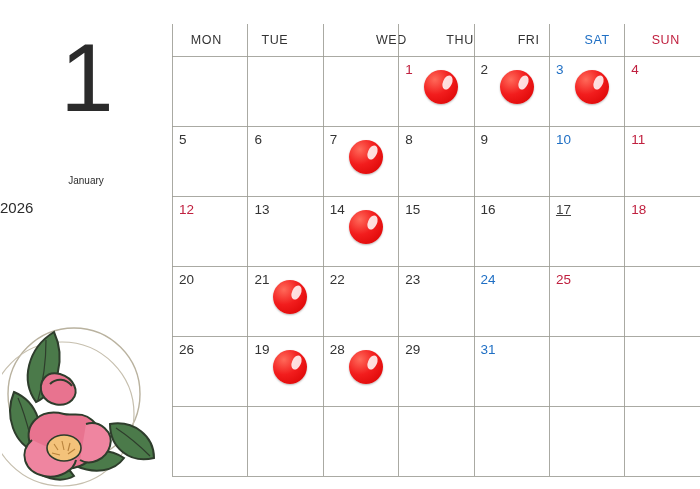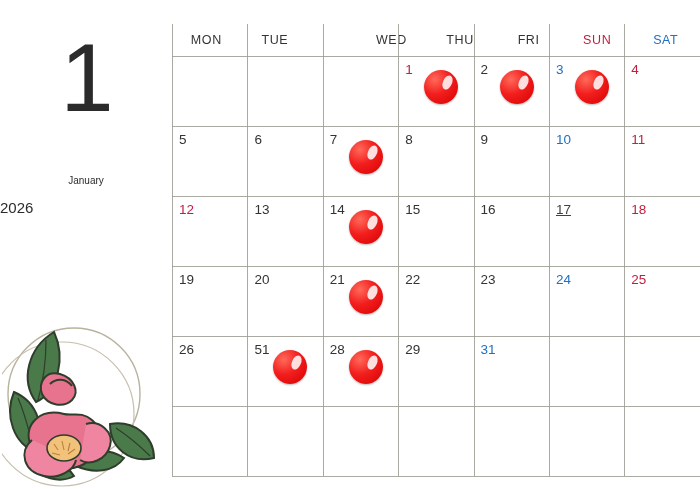--- a/index.html
+++ b/index.html
@@ -201,22 +201,22 @@
     </svg>
   </div>
 
   <div id="grid-area">
     <div class="weekday-row" id="weekday-row">
         <div class="weekday-cell" style="color: rgb(51, 51, 51);">MON</div>
         <div class="weekday-cell" style="color: rgb(51, 51, 51);">TUE</div>
         <div class="weekday-cell" style="color: rgb(51, 51, 51); margin-left: 48px;">WED</div>
         <div class="weekday-cell" style="color: rgb(51, 51, 51);">THU</div>
         <div class="weekday-cell" style="color: rgb(51, 51, 51);">FRI</div>
+        <div class="weekday-cell" style="color: rgb(31, 111, 196);">SAT</div>
         <div class="weekday-cell" style="color: rgb(192, 32, 63);">SUN</div>
-        <div class="weekday-cell" style="color: rgb(31, 111, 196);">SAT</div>
       </div>
     <div id="weeks">
         <div class="week-row">
           <div class="day-cell">
             <div class="day-num" style="color: rgb(51, 51, 51);"></div>
           </div>
           <div class="day-cell">
             <div class="day-num" style="color: rgb(51, 51, 51);"></div>
           </div>
           <div class="day-cell">
@@ -281,48 +281,45 @@
           </div>
           <div class="day-cell">
             <div class="day-num" style="color: #404040; text-decoration: underline;">17</div>
           </div>
           <div class="day-cell">
             <div class="day-num" style="color: rgb(192, 32, 63);">18</div>
           </div>
         </div>
         <div class="week-row">
           <div class="day-cell">
+            <div class="day-num" style="color: rgb(51, 51, 51);">20</div>
+          </div>
+          <div class="day-cell">
+            <div class="day-num" style="color: rgb(51, 51, 51);">21</div>
+            <div class="dot" style="left: 26px; top: 14px;"></div>
+          </div>
+          <div class="day-cell">
+            <div class="day-num" style="color: rgb(51, 51, 51);">22</div>
+          </div>
+          <div class="day-cell">
+            <div class="day-num" style="color: rgb(51, 51, 51);">23</div>
+          </div>
+          <div class="day-cell">
+            <div class="day-num" style="color: rgb(31, 111, 196);">24</div>
+          </div>
+          <div class="day-cell">
+            <div class="day-num" style="color: rgb(192, 32, 63);">25</div>
+          </div>
+        </div>
+        <div class="week-row">
+          <div class="day-cell">
+            <div class="day-num" style="color: rgb(51, 51, 51);">26</div>
+          </div>
+          <div class="day-cell">
             <div class="day-num" style="color: rgb(51, 51, 51);">19</div>
-          </div>
-          <div class="day-cell">
-            <div class="day-num" style="color: rgb(51, 51, 51);">20</div>
-          </div>
-          <div class="day-cell">
-            <div class="day-num" style="color: rgb(51, 51, 51);">21</div>
-            <div class="dot" style="left: 26px; top: 14px;"></div>
-          </div>
-          <div class="day-cell">
-            <div class="day-num" style="color: rgb(51, 51, 51);">22</div>
-          </div>
-          <div class="day-cell">
-            <div class="day-num" style="color: rgb(51, 51, 51);">23</div>
-          </div>
-          <div class="day-cell">
-            <div class="day-num" style="color: rgb(31, 111, 196);">24</div>
-          </div>
-          <div class="day-cell">
-            <div class="day-num" style="color: rgb(192, 32, 63);">25</div>
-          </div>
-        </div>
-        <div class="week-row">
-          <div class="day-cell">
-            <div class="day-num" style="color: rgb(51, 51, 51);">26</div>
-          </div>
-          <div class="day-cell">
-            <div class="day-num" style="color: rgb(51, 51, 51);">51</div>
             <div class="dot" style="left: 26px; top: 14px;"></div>
           </div>
           <div class="day-cell">
             <div class="day-num" style="color: rgb(51, 51, 51);">28</div>
             <div class="dot" style="left: 26px; top: 14px;"></div>
           </div>
           <div class="day-cell">
             <div class="day-num" style="color: rgb(51, 51, 51);">29</div>
           </div>
           <div class="day-cell">

